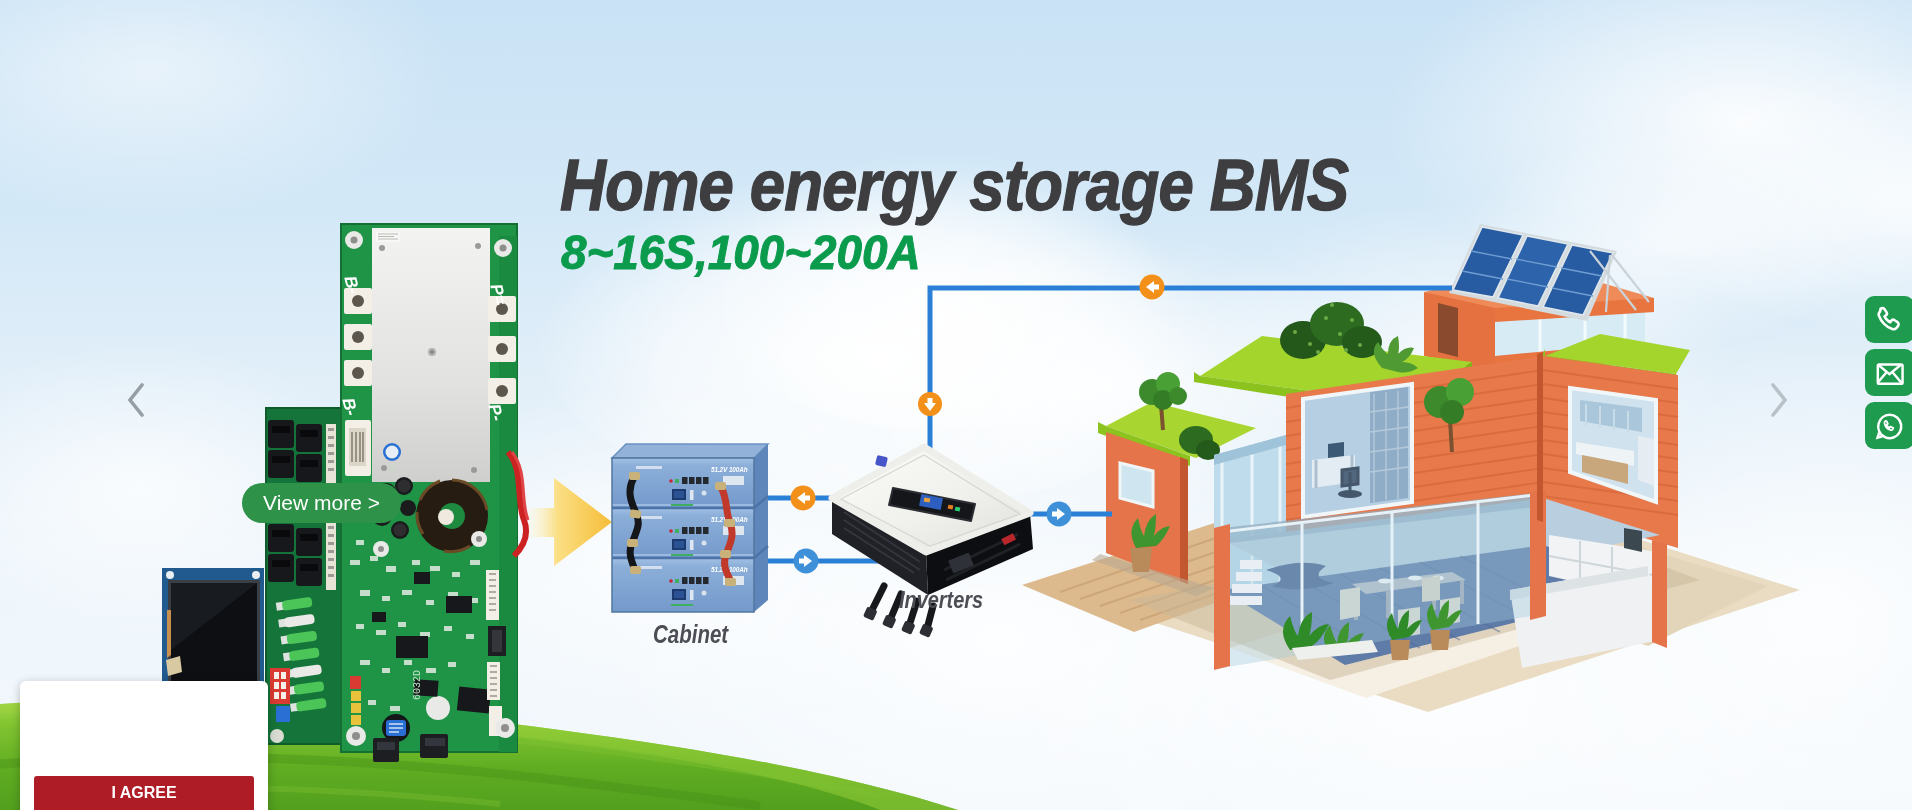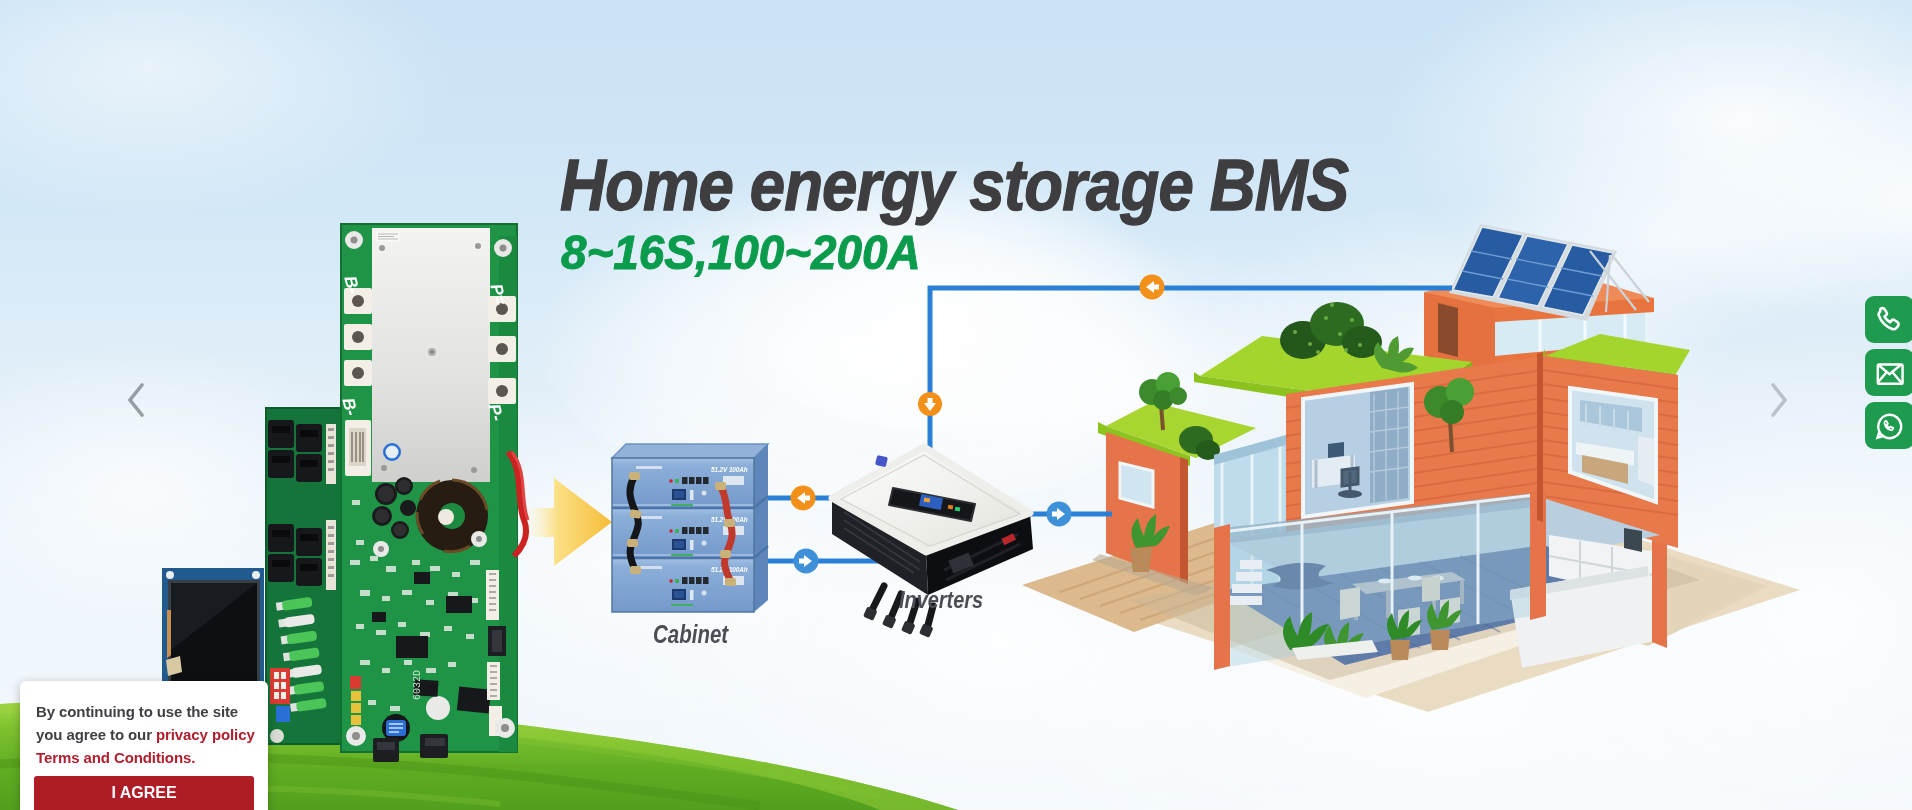--- a/index.html
+++ b/index.html
@@ -640,20 +640,21 @@
       <rect x="377" y="742" width="18" height="8" fill="#33363c"></rect>
       <rect x="425" y="738" width="20" height="8" fill="#33363c"></rect>
 
       <path d="M508,452 C524,470 516,500 524,520 C530,536 522,548 514,556" fill="none" stroke="#cc2222" stroke-width="6"></path>
       <path d="M512,452 C528,472 520,500 528,520" fill="none" stroke="#e04444" stroke-width="3"></path>
     </g>
   </svg>
 
   <div class="title">Home energy storage BMS</div>
   <div class="subtitle">8~16S,100~200A</div>
+  <div class="viewmore">View more &gt;</div>
   <div class="lbl" style="left:653px;top:620px;font-size:25px;transform:scaleX(0.82);transform-origin:0 0;">Cabinet</div>
   <div class="lbl" style="left:899px;top:586px;font-size:24px;transform:scaleX(0.83);transform-origin:0 0;">Inverters</div>
 
   <svg class="chev" style="left:127px;top:383px;" viewBox="0 0 18 34">
     <path d="M15,2 L3,17 L15,32" fill="none" stroke="#959da5" stroke-width="3.6" stroke-linecap="round"></path>
   </svg>
   <svg class="chev" style="left:1770px;top:383px;" viewBox="0 0 18 34">
     <path d="M3,2 L15,17 L3,32" fill="none" stroke="#b9c2c9" stroke-width="3.6" stroke-linecap="round"></path>
   </svg>
 
@@ -669,16 +670,15 @@
     </svg>
   </div>
   <div class="sidebtn" style="top:402px;">
     <svg width="33" height="33" viewBox="0 0 24 24" fill="none" stroke="#fff" stroke-width="1.8">
       <path d="M12,3.5 a8.5,8.5 0 1 1 -7.4,12.6 l-1.3,4.1 l4.2,-1.2 a8.5,8.5 0 0 1 4.5,-15.5 Z"></path>
       <path d="M9,8 c-0.5,0.3 -0.8,1 -0.6,1.8 c0.4,1.8 2.2,4 4.1,4.7 c0.8,0.3 1.6,0 1.9,-0.6 l0.3,-0.8 l-1.9,-1 l-0.8,0.8 c-0.8,-0.4 -1.7,-1.3 -2.1,-2.1 l0.9,-0.8 l-1,-1.9 Z" stroke-width="1.3"></path>
     </svg>
   </div>
 
   <div class="cookie">
-    <div class="txt">By continuing to use the site you agree to our <span class="red">privacy policy Terms and Conditions.</span></div>
     <div class="agree">I AGREE</div>
   </div>
 </div>
 
 </body></html>

